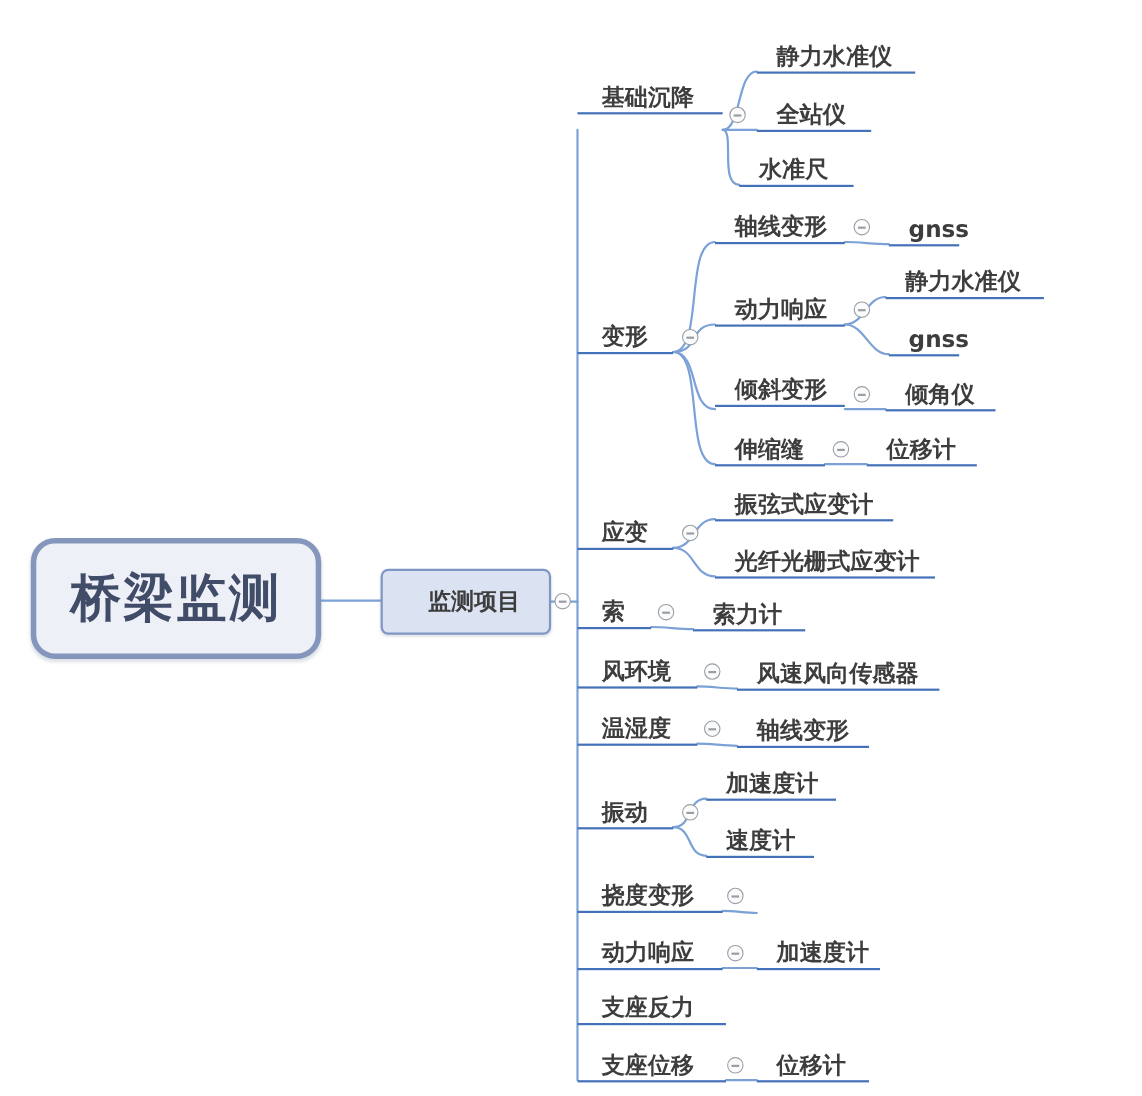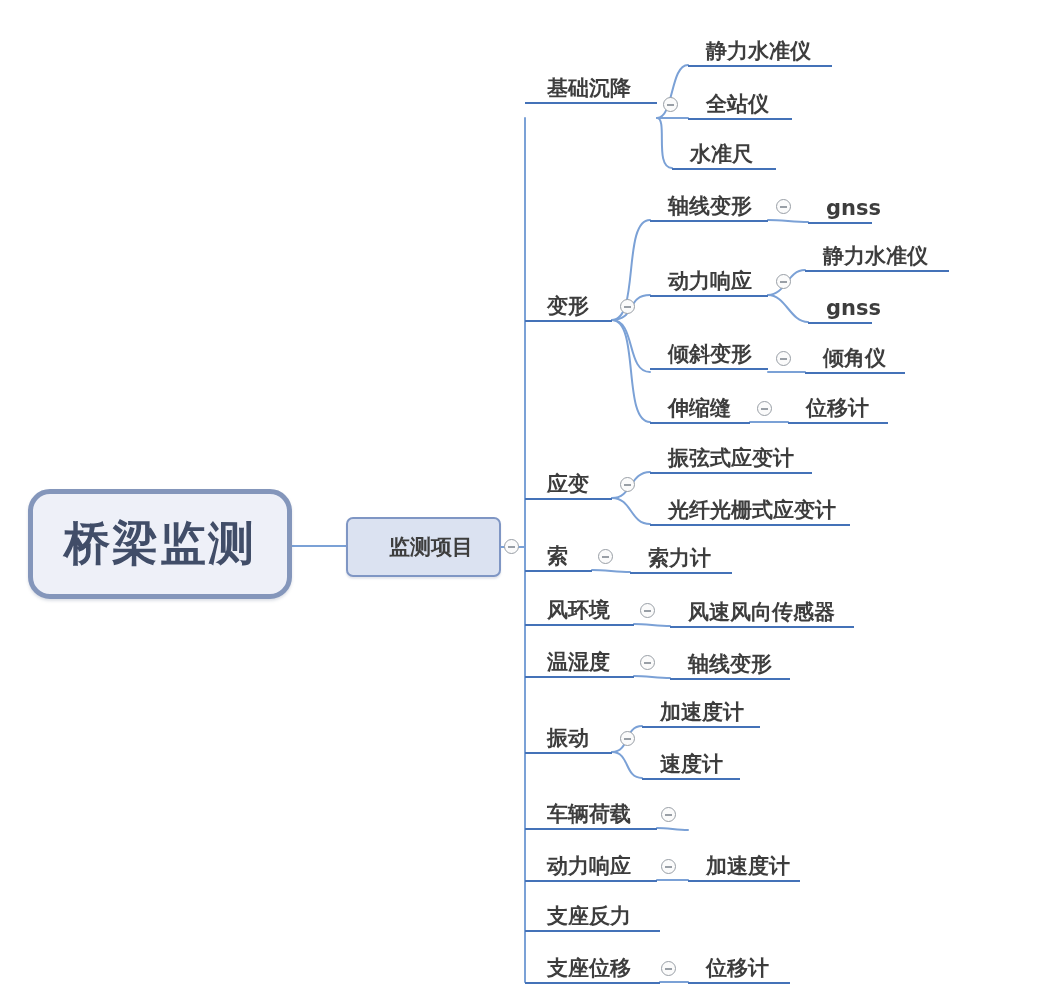--- a/index.html
+++ b/index.html
@@ -88,21 +88,21 @@
     <span>监测项目</span>
   </div>
 
   <div class="topic" style="left:525px;top:76px;width:132px">基础沉降</div>
   <div class="topic" style="left:525px;top:294px;width:87px">变形</div>
   <div class="topic" style="left:525px;top:472px;width:87px">应变</div>
   <div class="topic" style="left:525px;top:544px;width:67px">索</div>
   <div class="topic" style="left:525px;top:598px;width:109px">风环境</div>
   <div class="topic" style="left:525px;top:650px;width:109px">温湿度</div>
   <div class="topic" style="left:525px;top:726px;width:87px">振动</div>
-  <div class="topic" style="left:525px;top:802px;width:132px">车辆荷载</div>
+  <div class="topic" style="left:525px;top:802px;width:132px">挠度变形</div>
   <div class="topic" style="left:525px;top:854px;width:132px">动力响应</div>
   <div class="topic" style="left:525px;top:904px;width:135px">支座反力</div>
   <div class="topic" style="left:525px;top:956px;width:135px">支座位移</div>
 
   <div class="topic sub" style="left:688px;top:39px;width:144px">静力水准仪</div>
   <div class="topic sub" style="left:688px;top:92px;width:104px">全站仪</div>
   <div class="topic sub" style="left:672px;top:142px;width:104px">水准尺</div>
 
   <div class="topic sub" style="left:650px;top:194px;width:118px">轴线变形</div>
   <div class="topic sub" style="left:808px;top:196px;width:64px">gnss</div>

